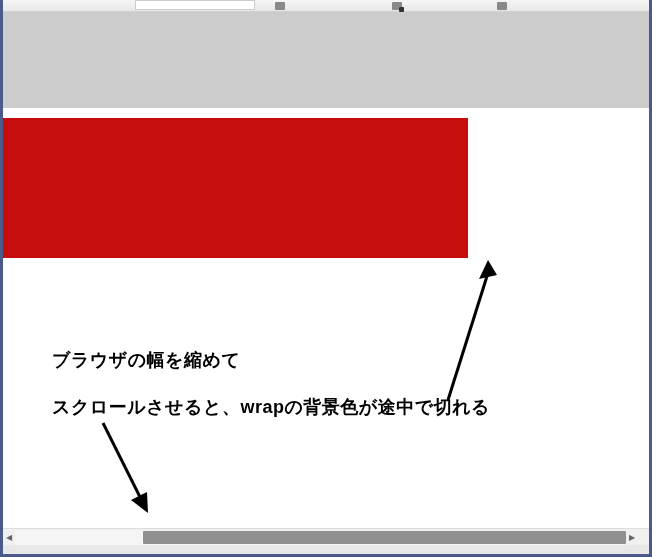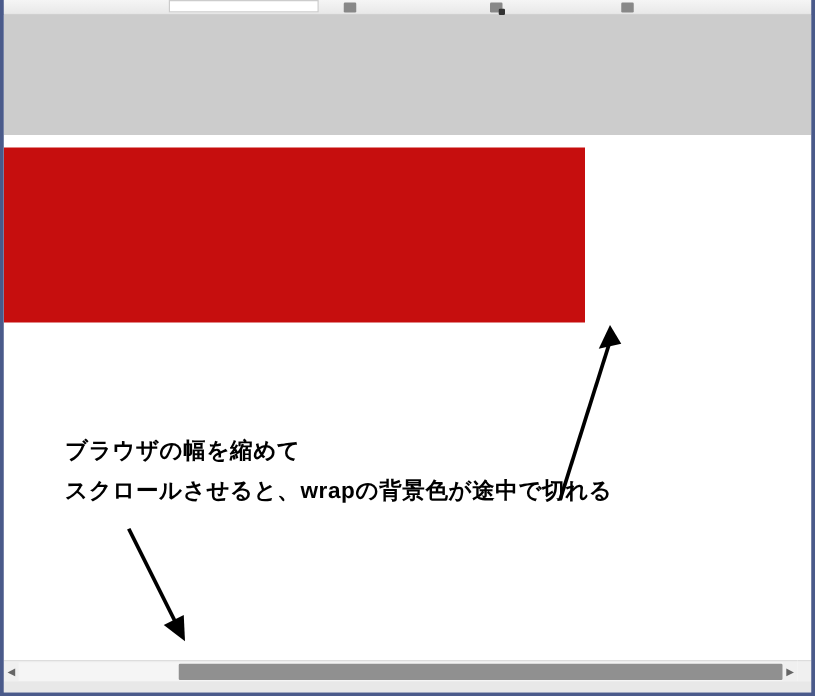--- a/index.html
+++ b/index.html
@@ -96,21 +96,21 @@
       color: #000000;
       white-space: nowrap;
       letter-spacing: 0.5px;
     }
     .text1 {
       left: 49px;
       top: 336px;
     }
     .text2 {
       left: 49px;
-      top: 368px;
+      top: 383px;
     }
     .arrow-svg {
       position: absolute;
       pointer-events: none;
     }
     .arrow1 {
       left: 430px;
       top: 243px;
       width: 70px;
       height: 150px;

